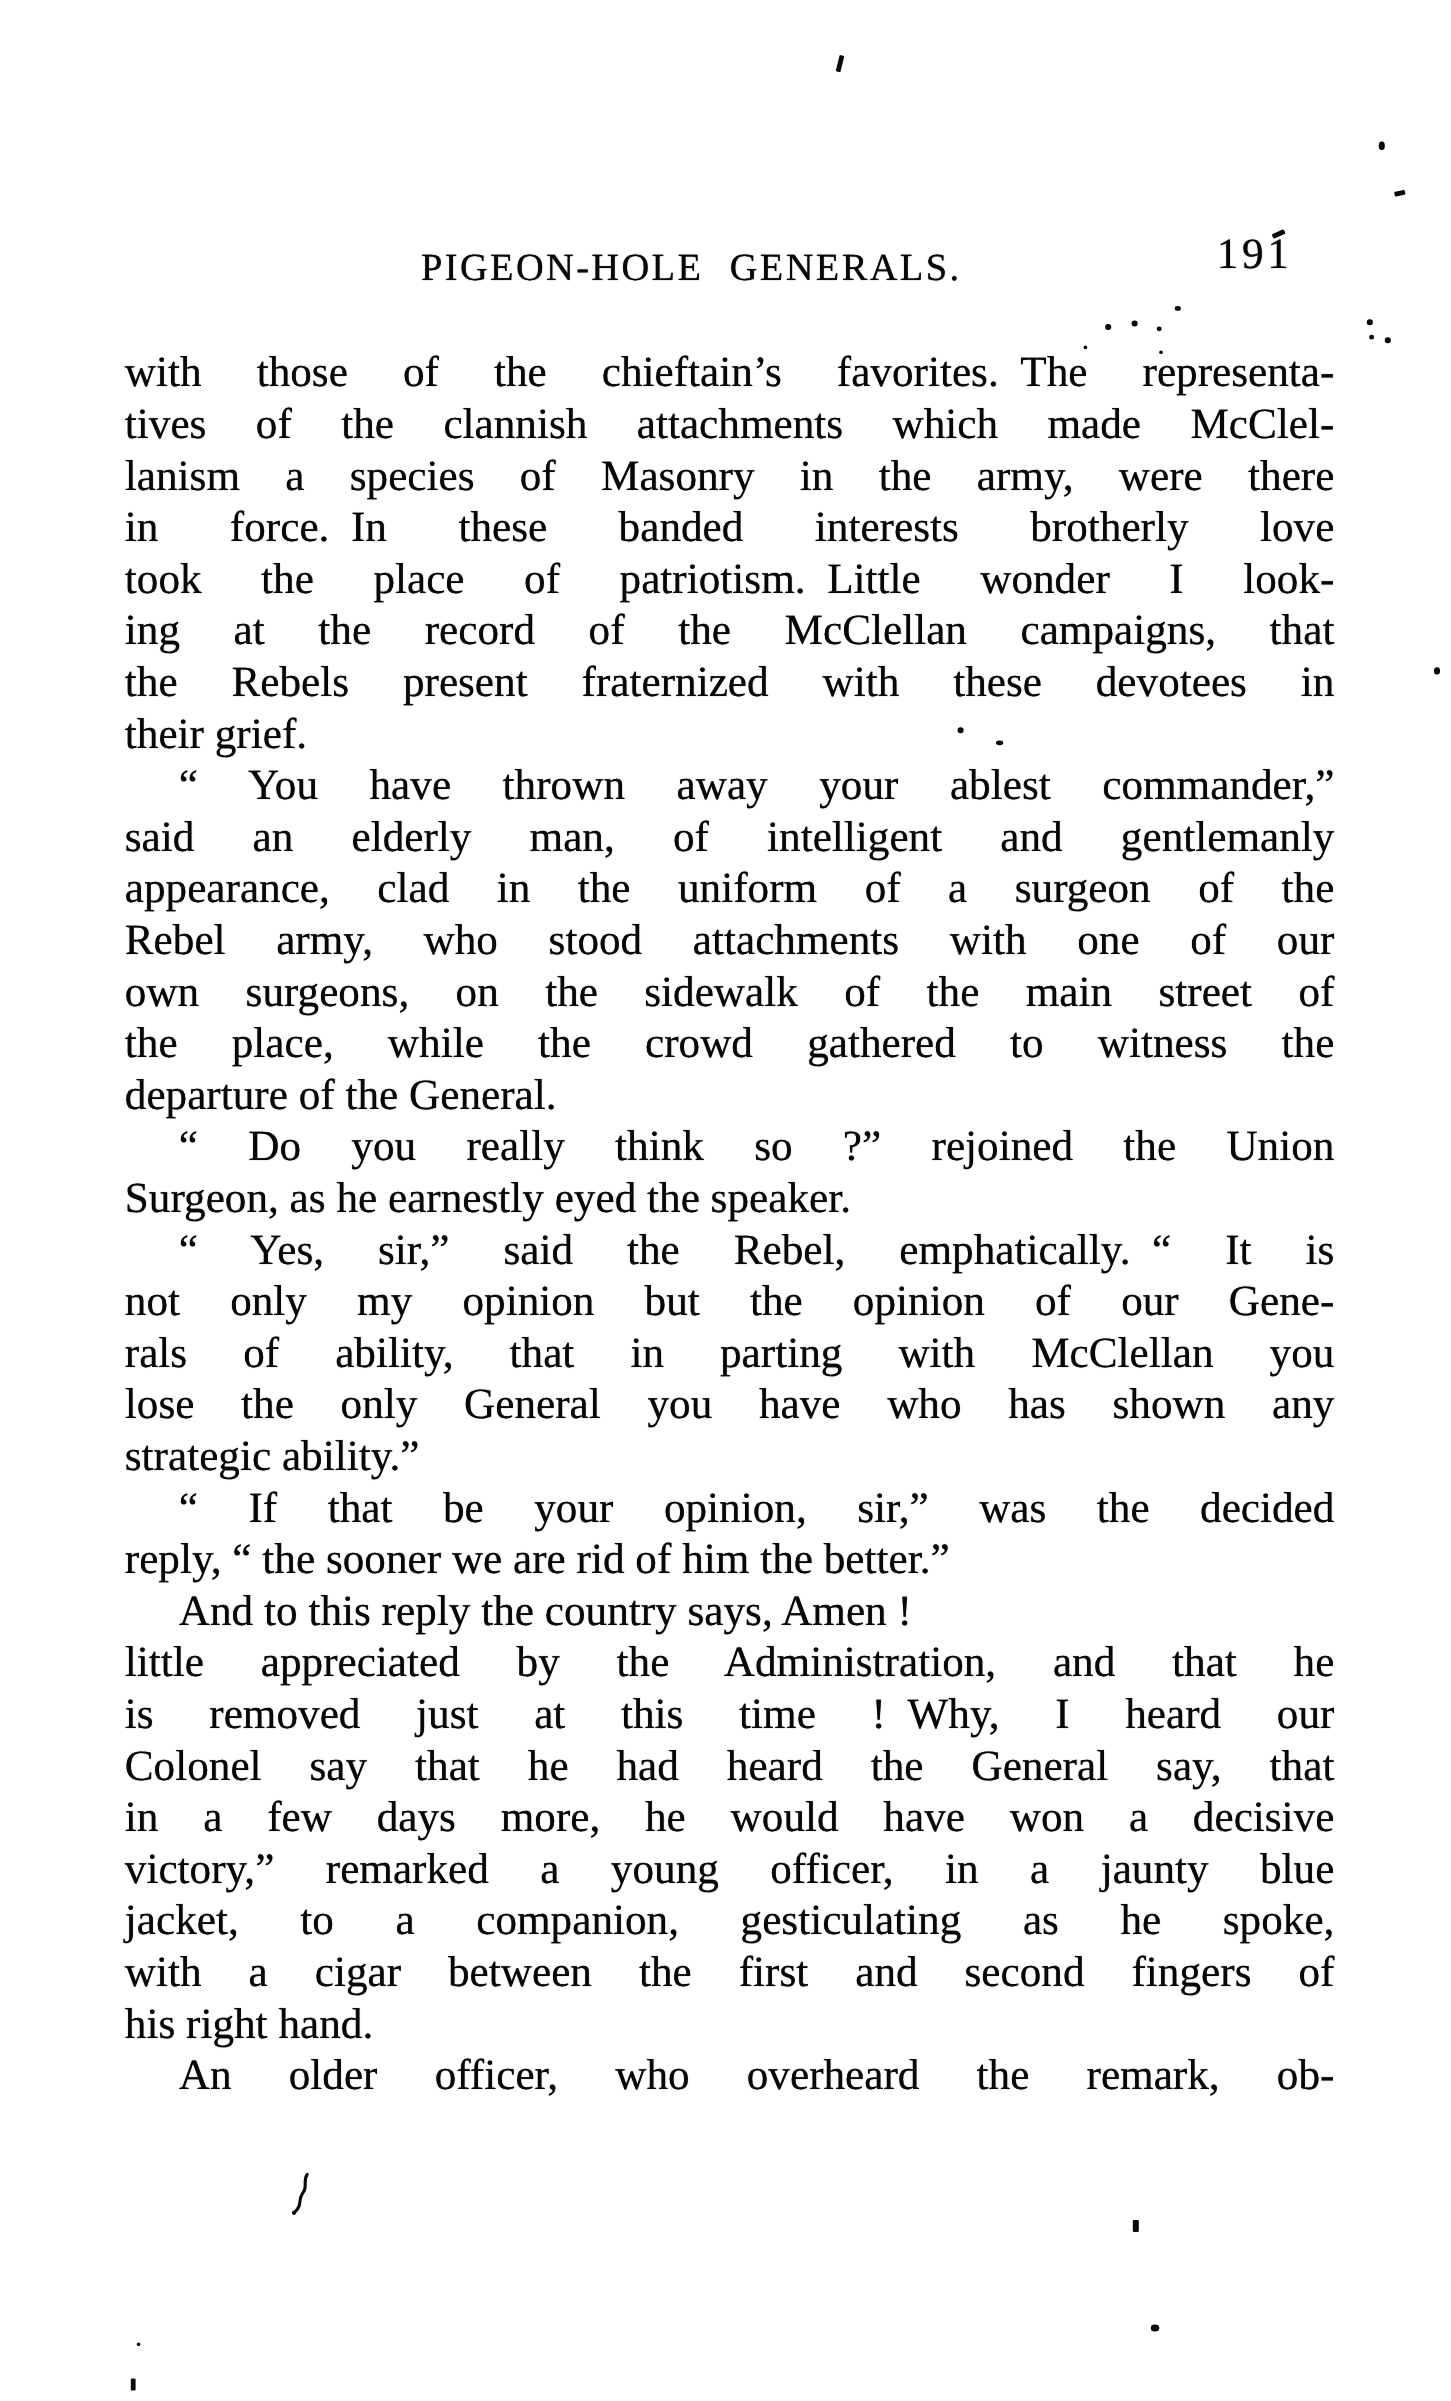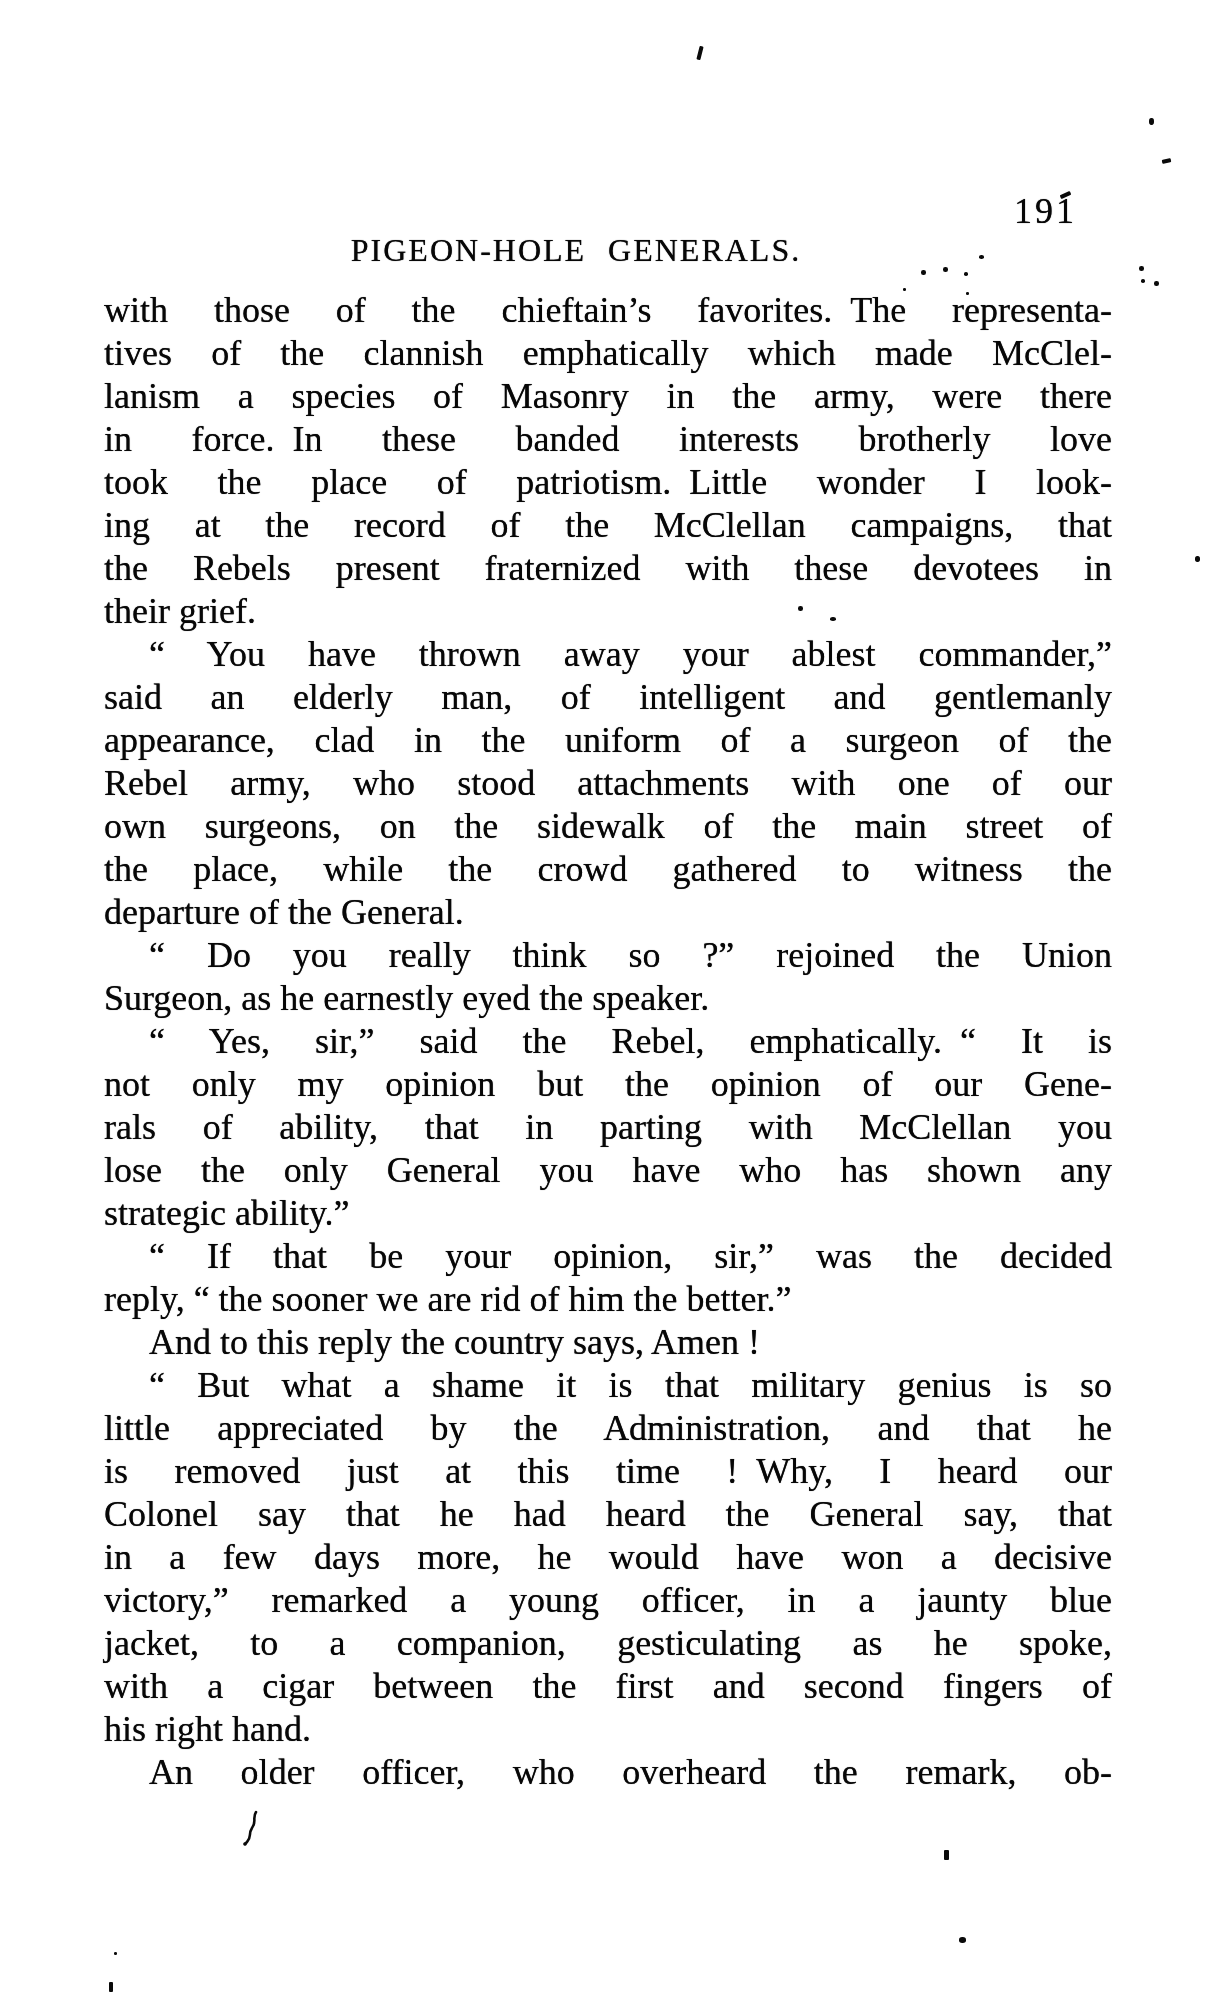--- a/index.html
+++ b/index.html
@@ -12,21 +12,20 @@
     color:#070707;
   }
   
   .running-title {
     position:absolute; left:100px; top:205px; width:952px;
     text-align:center;
     font-size:32px; line-height:34px;
     letter-spacing:2px; word-spacing:12px;
     text-shadow:0 0 0.8px rgba(0,0,0,0.9);
     white-space:nowrap;
-    margin-top:28px;
   }
   .page-number {
     position:absolute; left:1014px; top:193px;
     font-size:36px; line-height:36px; letter-spacing:3px;
     text-shadow:0 0 0.8px rgba(0,0,0,0.9);
   }
   
   .text-block {
     position:absolute; left:104px; top:289px; width:1008px;
   }
@@ -47,21 +46,21 @@
 </head>
 <body>
 
 <div class="page">
 
   <div class="running-title">PIGEON-HOLE GENERALS.</div>
   <div class="page-number">191</div>
 
   <main class="text-block">
       <div class="line j">with those of the chieftain’s favorites. The representa-</div>
-      <div class="line j">tives of the clannish emphatically which made McClel-</div>
+      <div class="line j">tives of the clannish attachments which made McClel-</div>
       <div class="line j">lanism a species of Masonry in the army, were there</div>
       <div class="line j">in force. In these banded interests brotherly love</div>
       <div class="line j">took the place of patriotism. Little wonder I look-</div>
       <div class="line j">ing at the record of the McClellan campaigns, that</div>
       <div class="line j">the Rebels present fraternized with these devotees in</div>
       <div class="line">their grief.</div>
       <div class="line j ind">“ You have thrown away your ablest commander,”</div>
       <div class="line j">said an elderly man, of intelligent and gentlemanly</div>
       <div class="line j">appearance, clad in the uniform of a surgeon of the</div>
       <div class="line j">Rebel army, who stood attachments with one of our</div>
@@ -71,21 +70,20 @@
       <div class="line j ind">“ Do you really think so ?” rejoined the Union</div>
       <div class="line">Surgeon, as he earnestly eyed the speaker.</div>
       <div class="line j ind">“ Yes, sir,” said the Rebel, emphatically. “ It is</div>
       <div class="line j">not only my opinion but the opinion of our Gene-</div>
       <div class="line j">rals of ability, that in parting with McClellan you</div>
       <div class="line j">lose the only General you have who has shown any</div>
       <div class="line">strategic ability.”</div>
       <div class="line j ind">“ If that be your opinion, sir,” was the decided</div>
       <div class="line">reply, “ the sooner we are rid of him the better.”</div>
       <div class="line ind">And to this reply the country says, Amen !</div>
-      <div class="line j ind">“ But what a shame it is that military genius is so</div>
       <div class="line j">little appreciated by the Administration, and that he</div>
       <div class="line j">is removed just at this time ! Why, I heard our</div>
       <div class="line j">Colonel say that he had heard the General say, that</div>
       <div class="line j">in a few days more, he would have won a decisive</div>
       <div class="line j">victory,” remarked a young officer, in a jaunty blue</div>
       <div class="line j">jacket, to a companion, gesticulating as he spoke,</div>
       <div class="line j">with a cigar between the first and second fingers of</div>
       <div class="line">his right hand.</div>
       <div class="line j ind">An older officer, who overheard the remark, ob-</div>
     </main>

